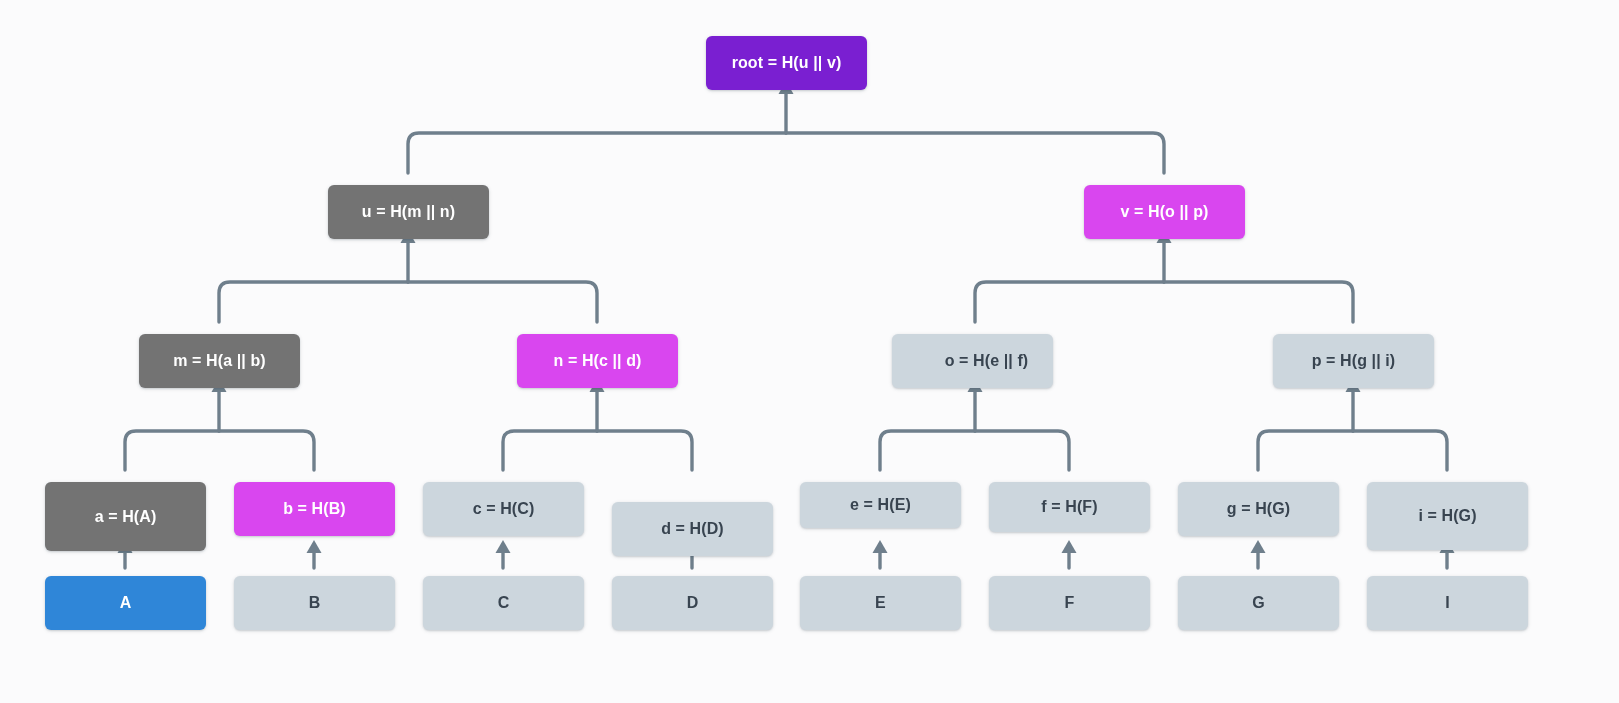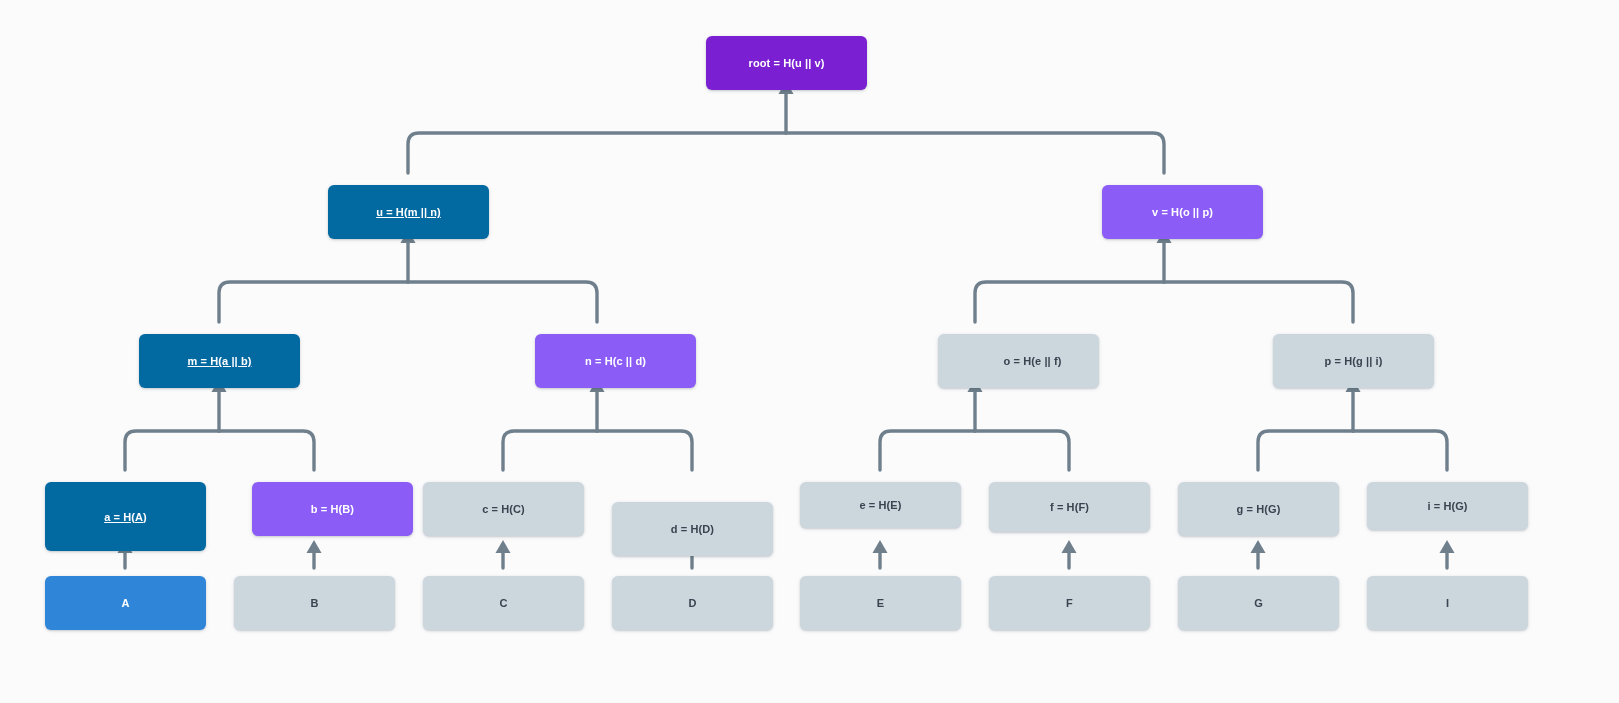--- a/index.html
+++ b/index.html
@@ -26,29 +26,29 @@
     height: 703px;
     pointer-events: none;
   }
   .node {
     position: absolute;
     box-sizing: border-box;
     display: flex;
     align-items: center;
     justify-content: center;
     border-radius: 6px;
-    font-size: 11px;
+    font-size: 16px;
     font-weight: 700;
     letter-spacing: 0.1px;
     white-space: nowrap;
     box-shadow: 0 1px 2px rgba(40,55,70,0.18), 0 1px 4px rgba(40,55,70,0.10);
   }
   .n-root   { background: #7a1fd1; color: #ffffff; }
-  .n-dark   { background: #0369a1; color: #ffffff; text-decoration: underline; }
-  .n-teal   { background: #8b5cf6; color: #ffffff; margin-left: 18px; }
+  .n-dark   { background: #737373; color: #ffffff; }
+  .n-teal   { background: #d946ef; color: #ffffff; }
   .n-grey   { background: #ccd6dd; color: #384450; }
   .n-blue   { background: #2f86d8; color: #ffffff; }
   .n-data   { font-weight: 700; }
 </style>
 </head>
 <body>
 
 <div id="canvas">
   <svg id="connectors" viewBox="0 0 1619 703" width="1619" height="703" aria-hidden="true">
       <path d="M 786 133 L 786 93" fill="none" stroke="#6f7f8c" stroke-width="3.4" stroke-linecap="round" stroke-linejoin="round"></path>
@@ -95,30 +95,30 @@
       <polygon points="1258,540 1250.5,553 1265.5,553" fill="#6f7f8c"></polygon>
       <path d="M 1447 568 L 1447 552" fill="none" stroke="#6f7f8c" stroke-width="3.4" stroke-linecap="round" stroke-linejoin="round"></path>
       <polygon points="1447,540 1439.5,553 1454.5,553" fill="#6f7f8c"></polygon>
     </svg>
   <div id="nodes">
       <div class="node n-root" style="left: 706px; top: 36px; width: 161px; height: 54px;">root = H(u || v)</div>
       <div class="node n-dark" style="left: 328px; top: 185px; width: 161px; height: 54px;">u = H(m || n)</div>
       <div class="node n-teal" style="left: 1084px; top: 185px; width: 161px; height: 54px;">v = H(o || p)</div>
       <div class="node n-dark" style="left: 139px; top: 334px; width: 161px; height: 54px;">m = H(a || b)</div>
       <div class="node n-teal" style="left: 517px; top: 334px; width: 161px; height: 54px;">n = H(c || d)</div>
-      <div class="node n-grey" style="left: 938px; top: 334px; width: 161px; height: 54px; padding-left: 28px;">o = H(e || f)</div>
+      <div class="node n-grey" style="left: 892px; top: 334px; width: 161px; height: 54px; padding-left: 28px;">o = H(e || f)</div>
       <div class="node n-grey" style="left: 1273px; top: 334px; width: 161px; height: 54px;">p = H(g || i)</div>
       <div class="node n-dark" style="left: 45px; top: 482px; width: 161px; height: 69px;">a = H(A)</div>
       <div class="node n-teal" style="left: 234px; top: 482px; width: 161px; height: 54px;">b = H(B)</div>
       <div class="node n-grey" style="left: 423px; top: 482px; width: 161px; height: 54px; text-align: right;">c = H(C)</div>
       <div class="node n-grey" style="left: 612px; top: 482px; width: 161px; height: 54px; margin-top: 20px;">d = H(D)</div>
       <div class="node n-grey" style="left: 800px; top: 482px; width: 161px; height: 46px;">e = H(E)</div>
       <div class="node n-grey" style="left: 989px; top: 482px; width: 161px; height: 50px;">f = H(F)</div>
       <div class="node n-grey" style="left: 1178px; top: 482px; width: 161px; height: 54px;">g = H(G)</div>
-      <div class="node n-grey" style="left: 1367px; top: 482px; width: 161px; height: 48px;">i = H(G)</div>
+      <div class="node n-grey" style="left: 1367px; top: 482px; width: 161px; height: 68px;">i = H(G)</div>
       <div class="node n-blue n-data" style="left: 45px; top: 576px; width: 161px; height: 54px;">A</div>
       <div class="node n-grey n-data" style="left: 234px; top: 576px; width: 161px; height: 54px;">B</div>
       <div class="node n-grey n-data" style="left: 423px; top: 576px; width: 161px; height: 54px;">C</div>
       <div class="node n-grey n-data" style="left: 612px; top: 576px; width: 161px; height: 54px;">D</div>
       <div class="node n-grey n-data" style="left: 800px; top: 576px; width: 161px; height: 54px;">E</div>
       <div class="node n-grey n-data" style="left: 989px; top: 576px; width: 161px; height: 54px;">F</div>
       <div class="node n-grey n-data" style="left: 1178px; top: 576px; width: 161px; height: 54px;">G</div>
       <div class="node n-grey n-data" style="left: 1367px; top: 576px; width: 161px; height: 54px;">I</div>
     </div>
 </div>

